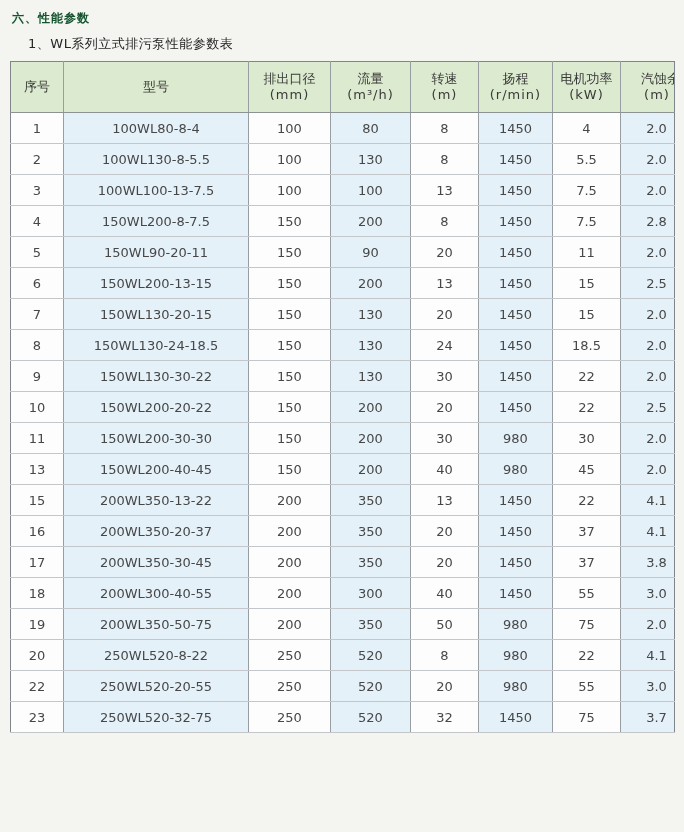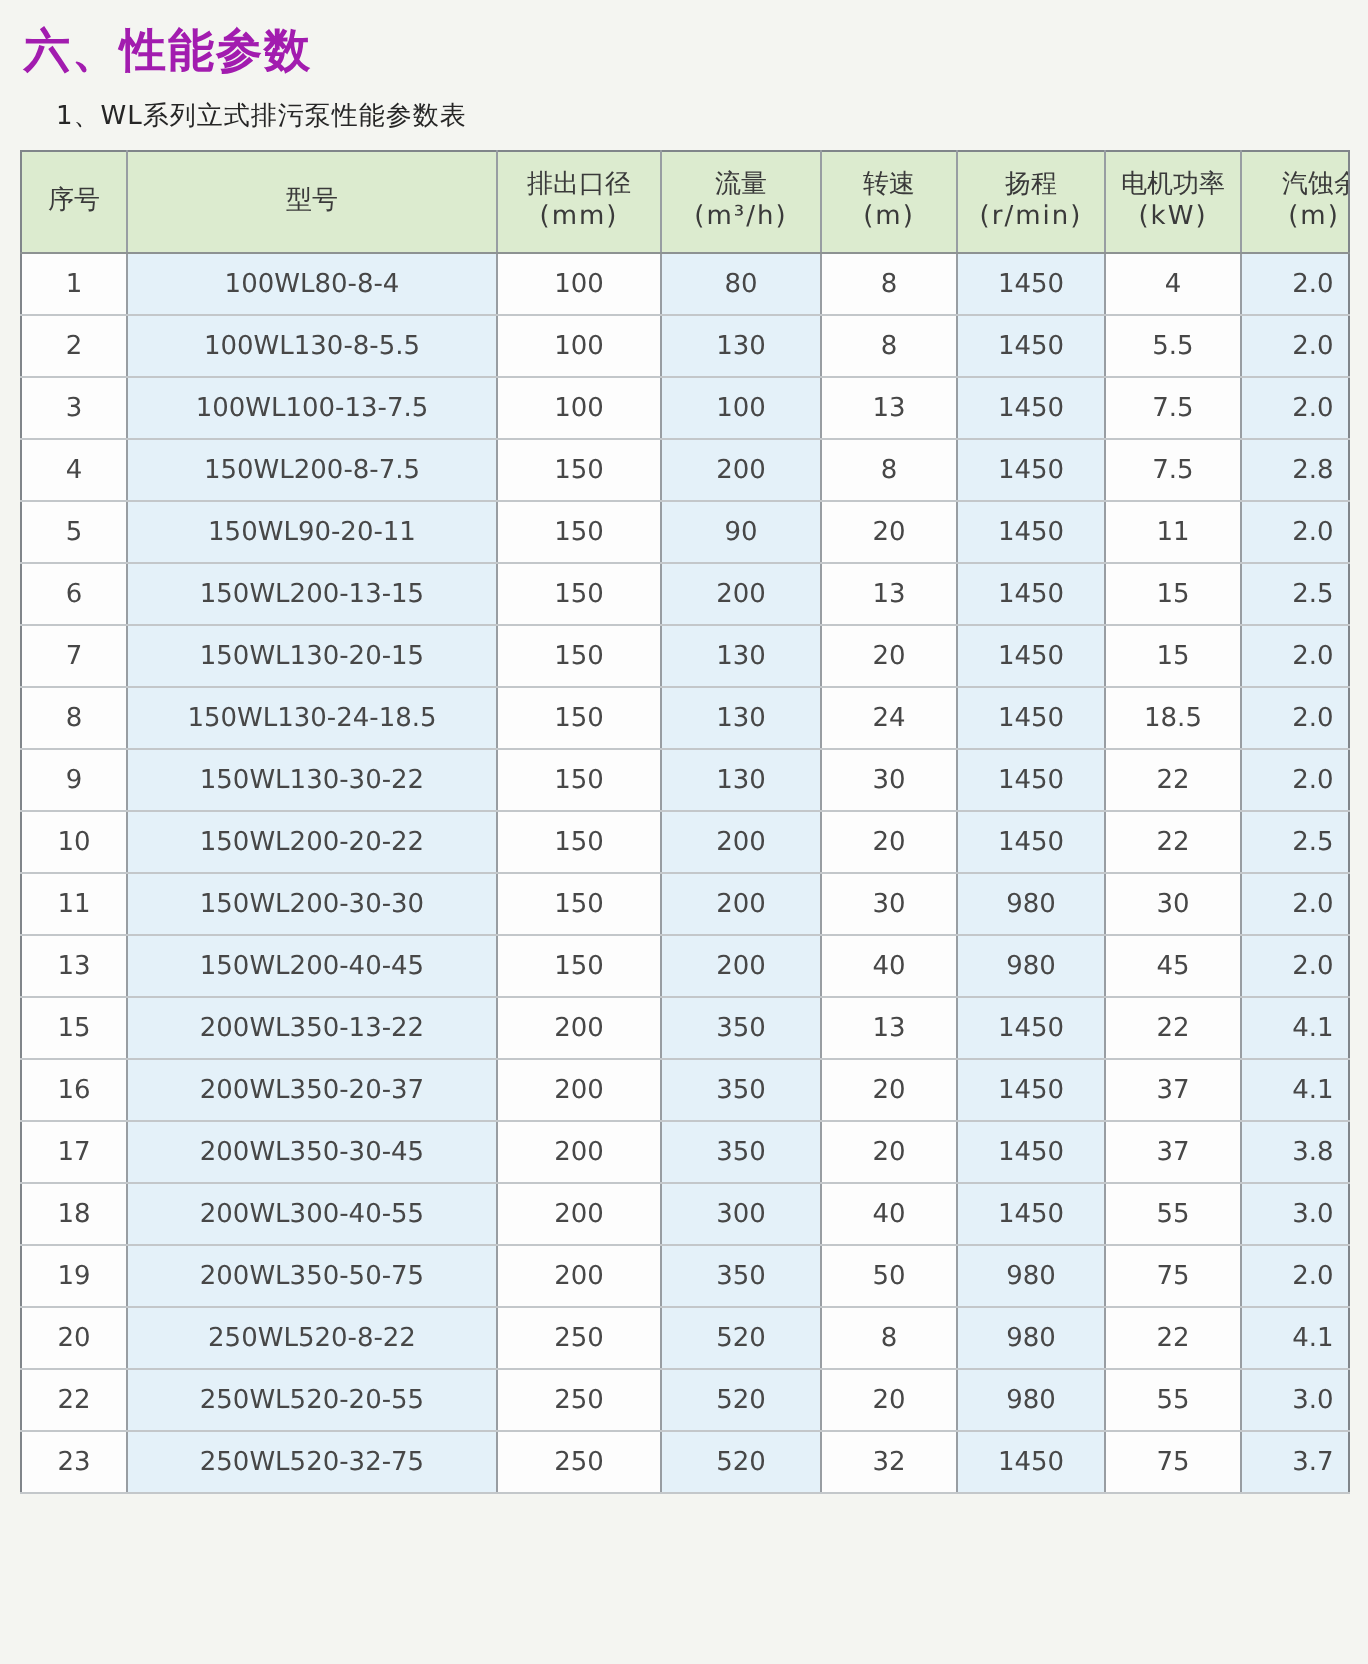--- a/index.html
+++ b/index.html
@@ -7,23 +7,23 @@
     width: 684px;
     height: 832px;
     background: #f4f5f1;
     font-family: "DejaVu Sans", "Liberation Sans", sans-serif;
     color: #3f3f3f;
     -webkit-font-smoothing: antialiased;
   }
   .page { padding: 8px 10px 0 10px; }
 
   .title {
-    font-size: 23px;
+    font-size: 12px;
     font-weight: bold;
-    color: #a21caf;
+    color: #14532d;
     margin: 2px 0 8px 2px;
     letter-spacing: 1px;
   }
   .subtitle {
     font-size: 13px;
     color: #262626;
     margin: 0 0 8px 18px;
     letter-spacing: 0.5px;
   }
 

